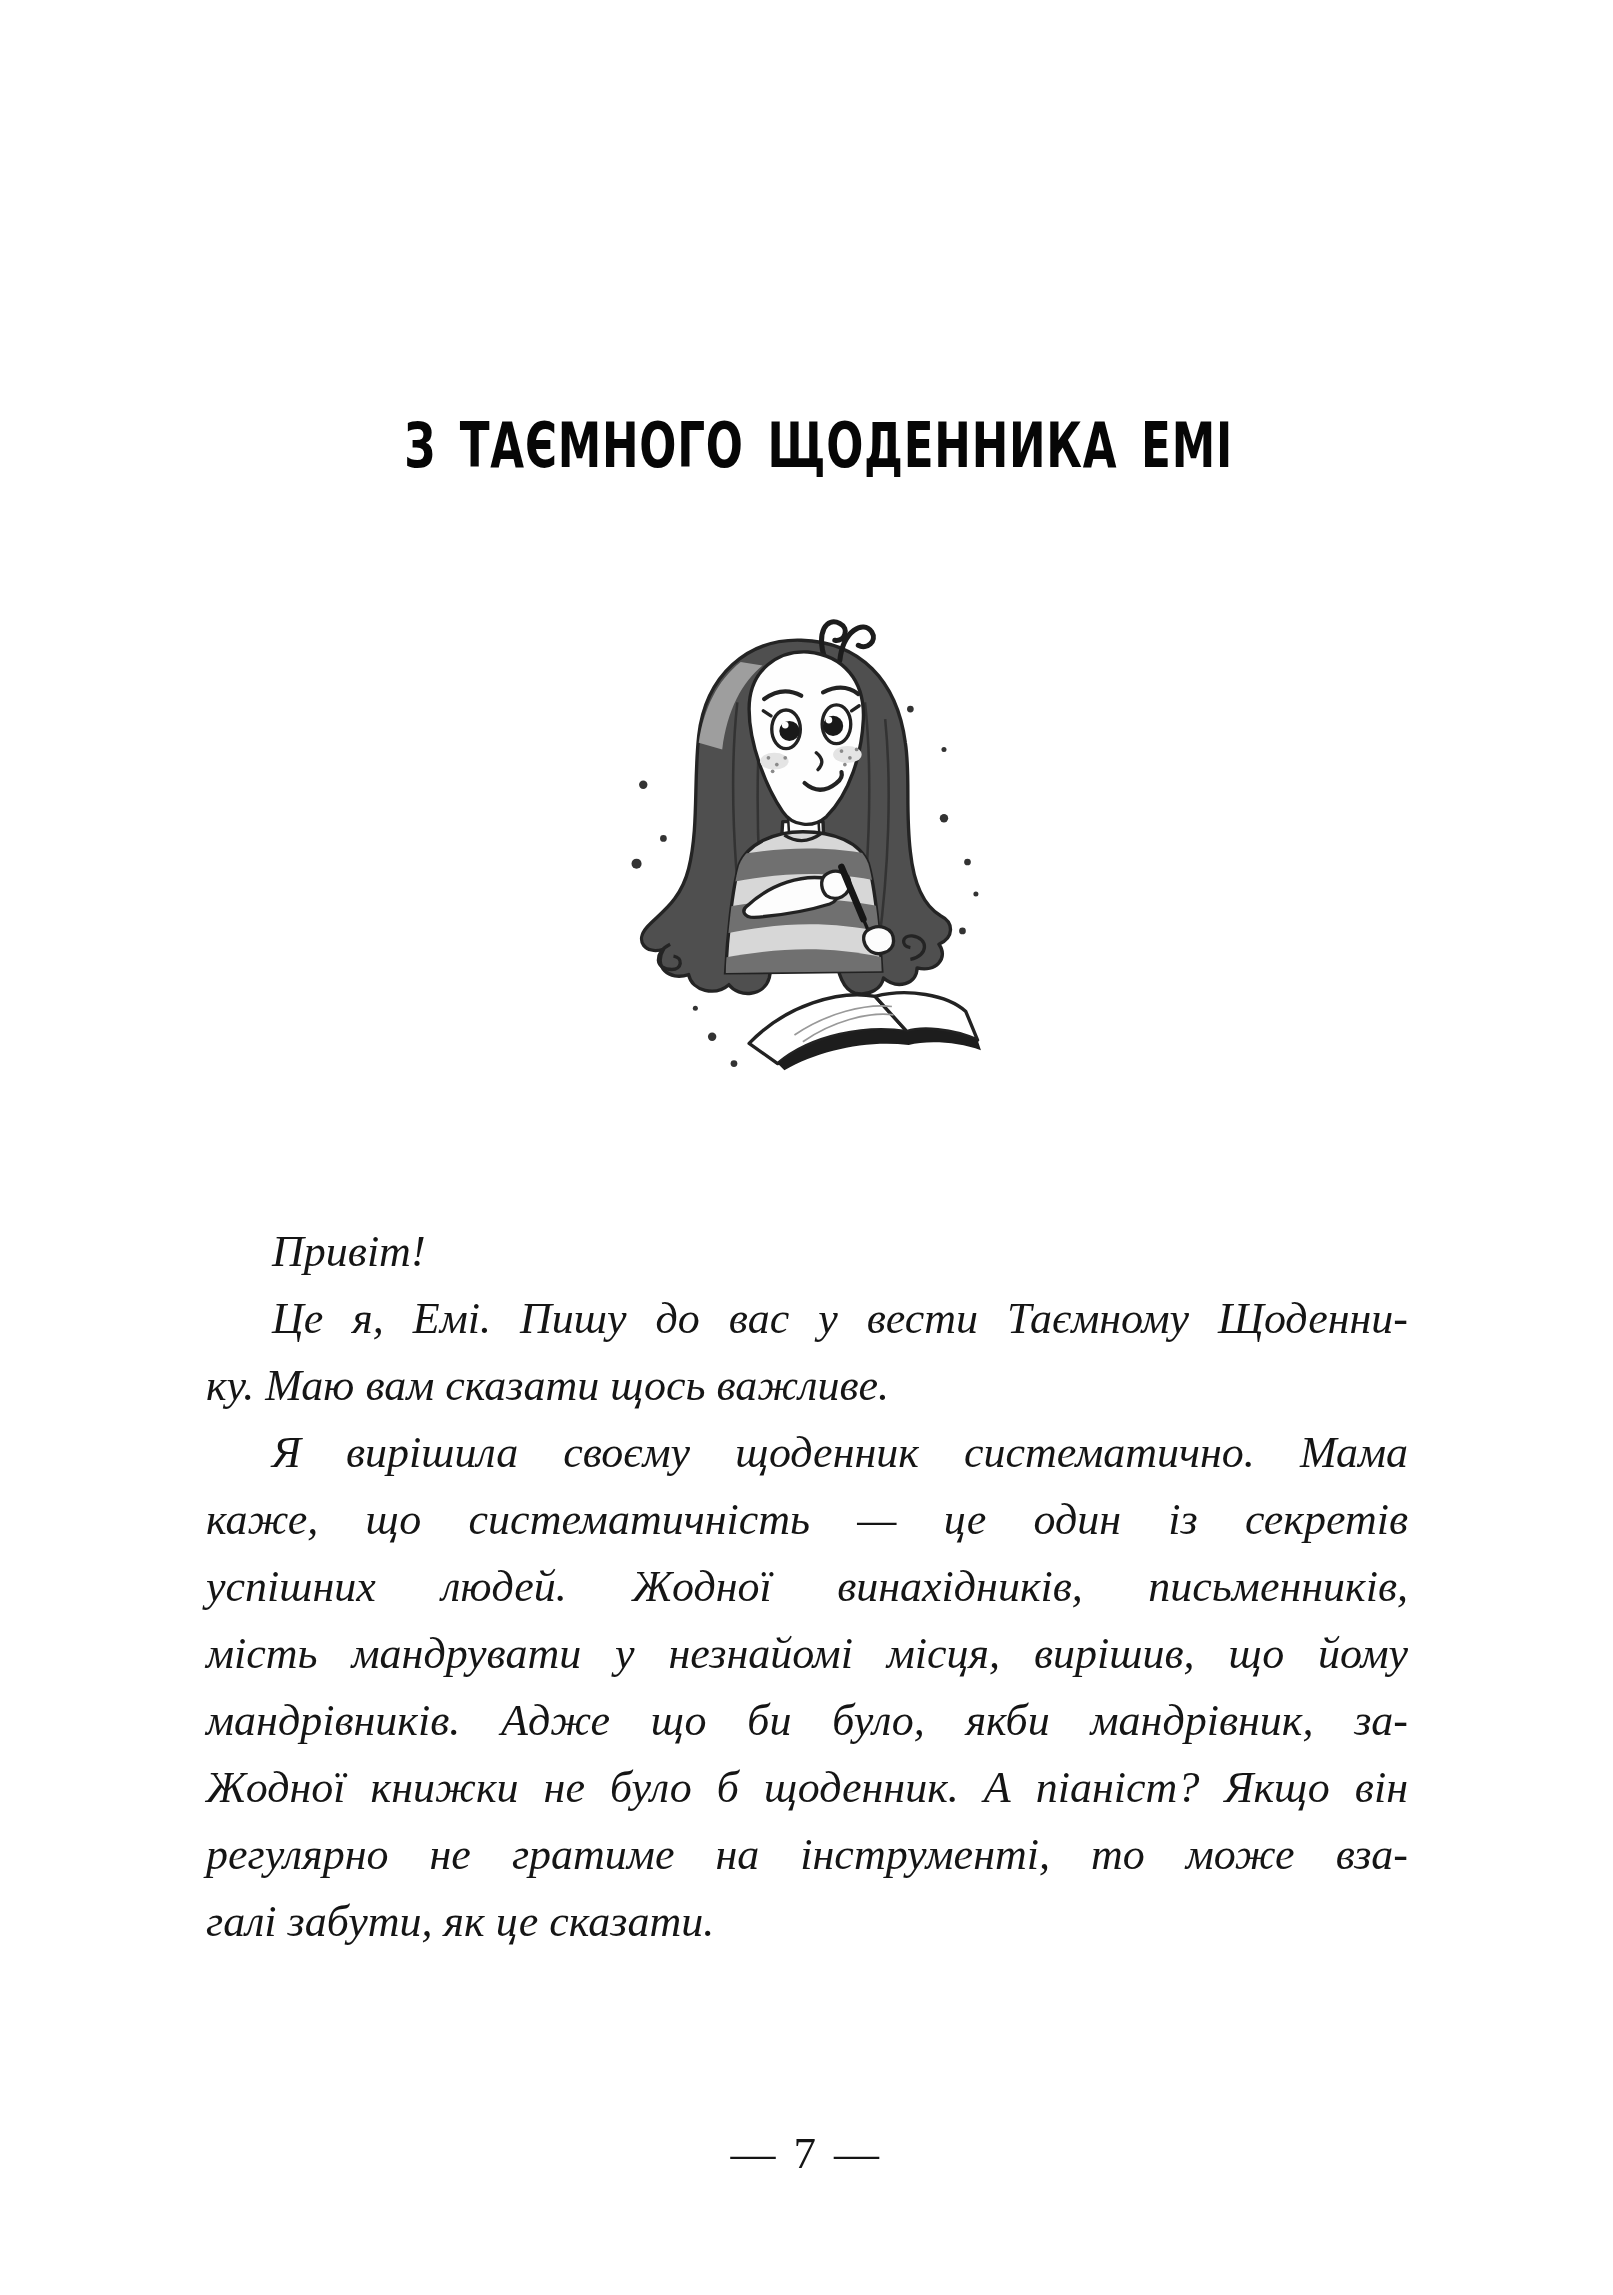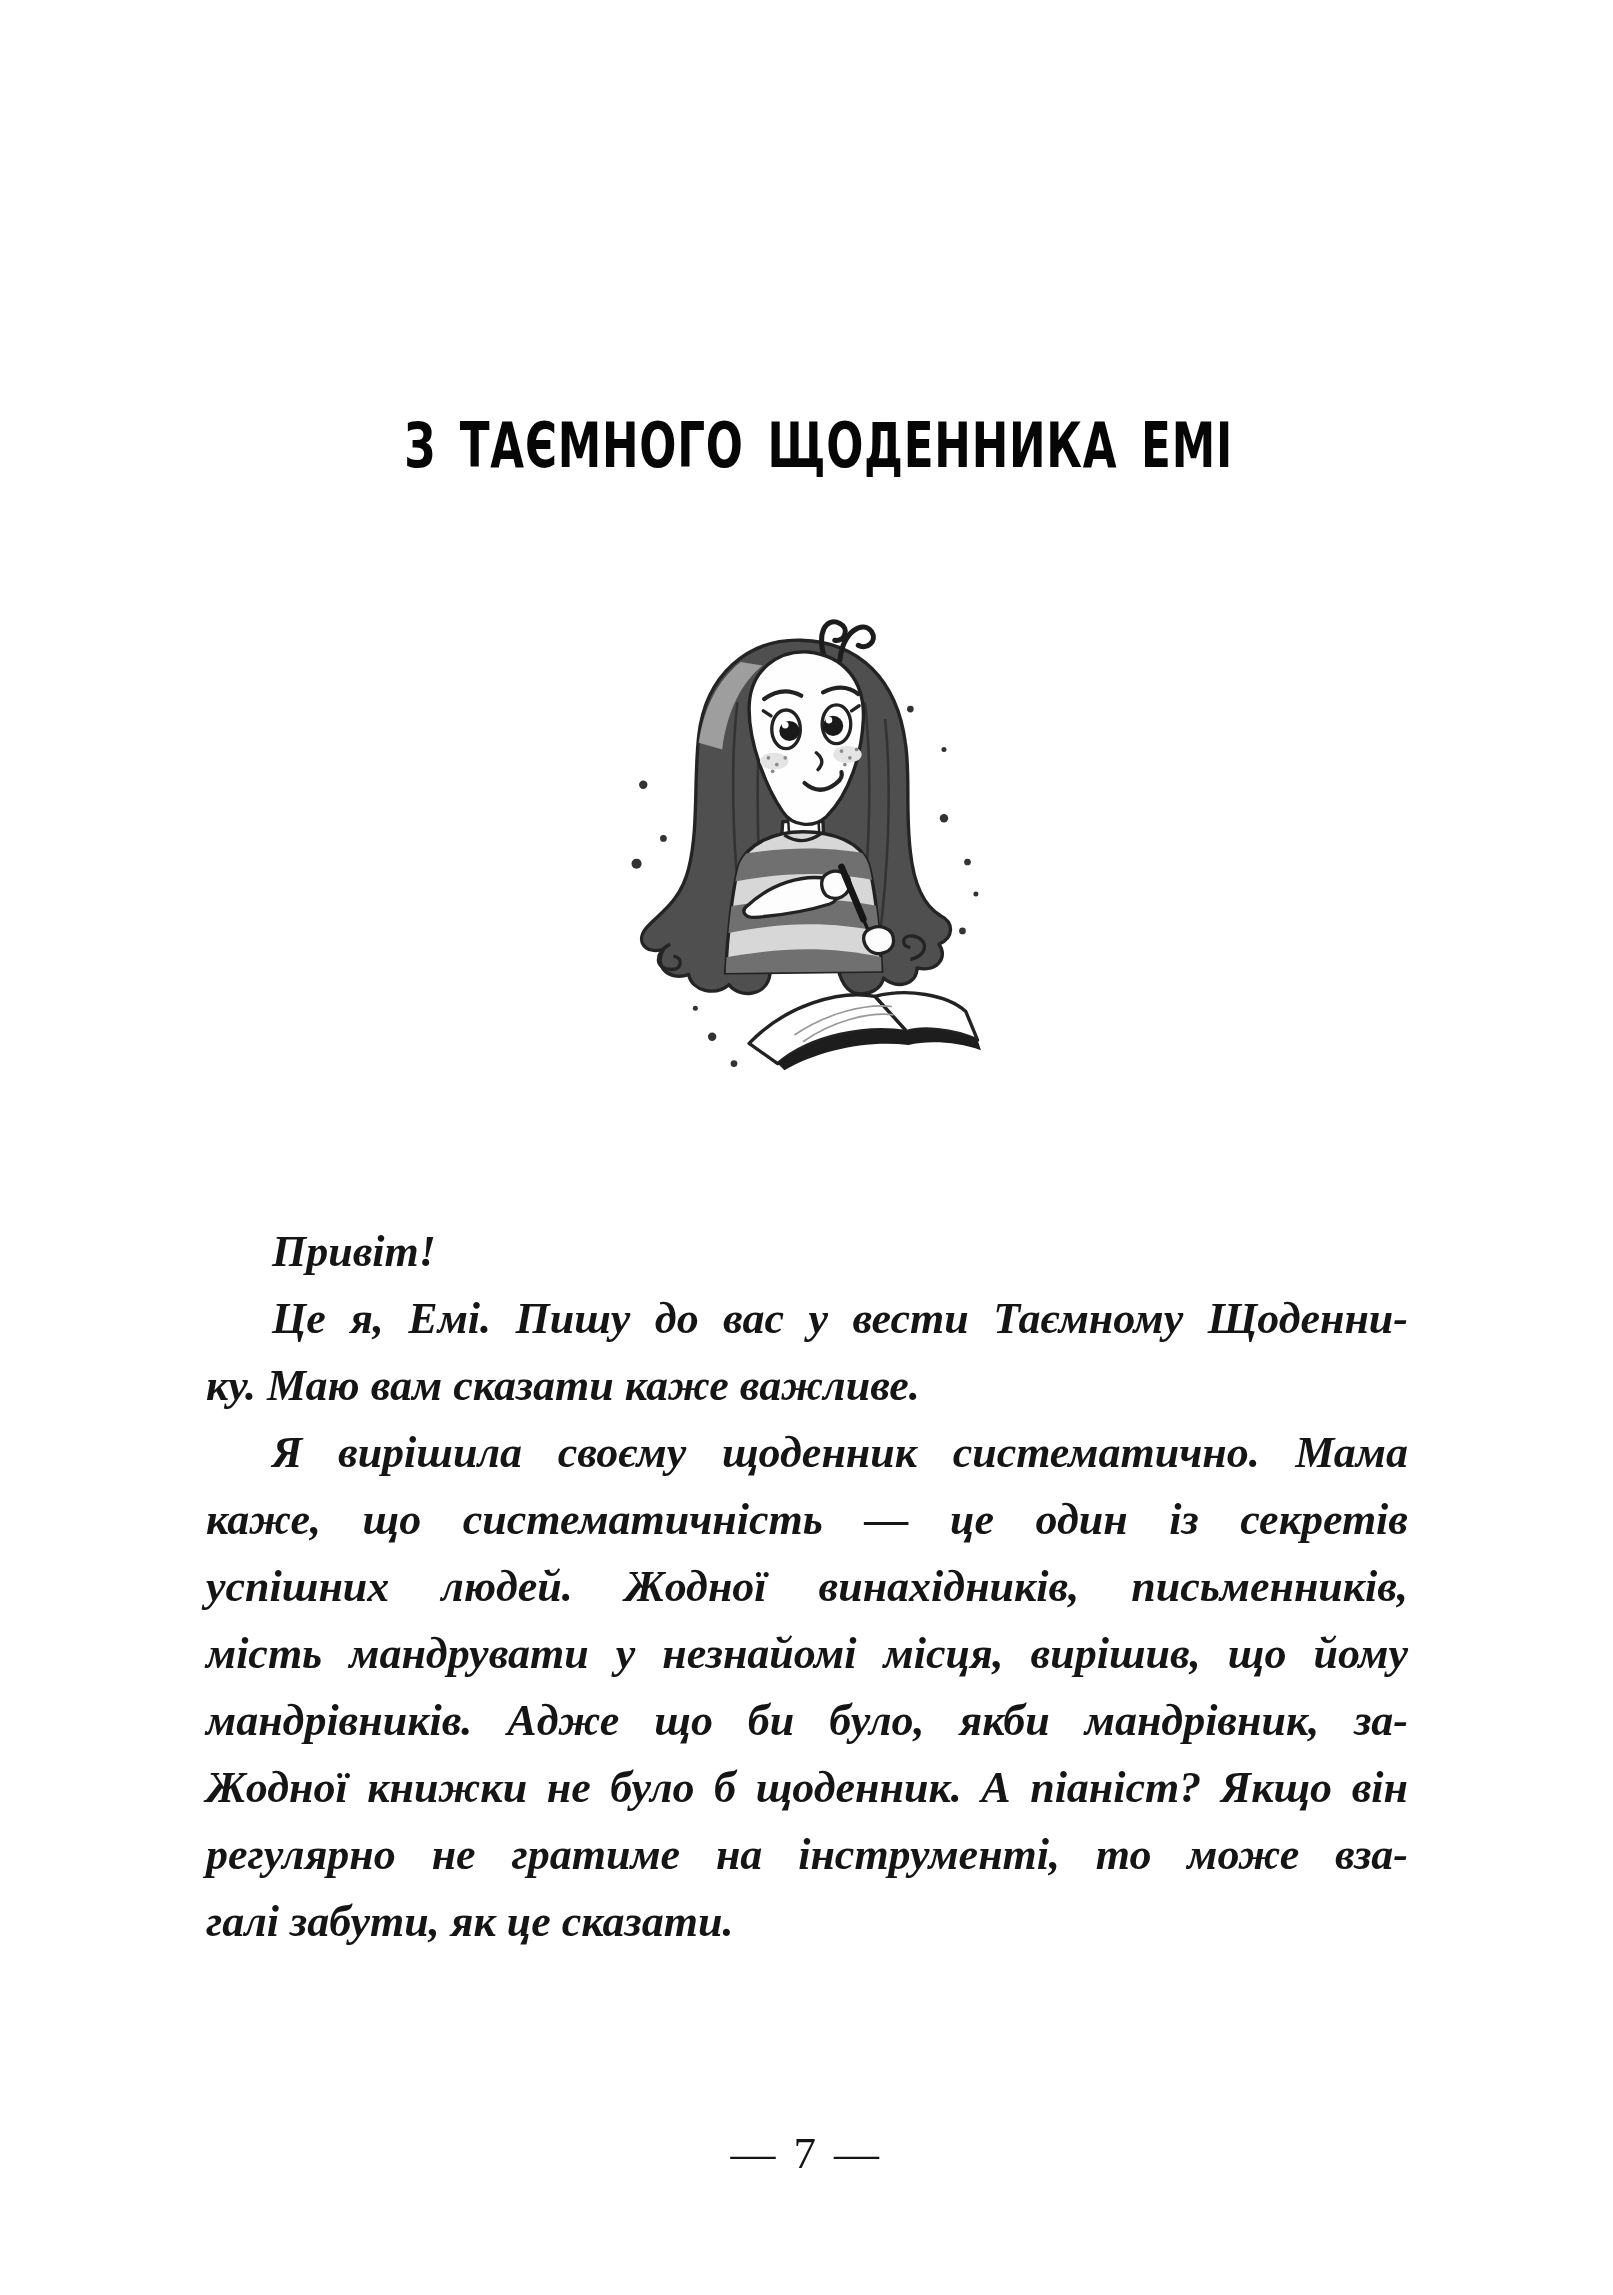--- a/index.html
+++ b/index.html
@@ -41,21 +41,20 @@
     width: 395px;
     height: 483px;
   }
   .illustration svg { width: 100%; height: 100%; display: block; }
   .text-block {
     position: absolute;
     top: 1218px;
     left: 206px;
     width: 1202px;
     color: #151515;
-    font-weight: bold;
   }
   .line {
     font-size: 44px;
     line-height: 67px;
     height: 67px;
     font-style: italic;
     text-align: left;
     white-space: normal;
   }
   .line.justify {
@@ -177,21 +176,21 @@
         </g>
         <path d="M240,170 Q252,180 242,190" fill="none" stroke="#222222" stroke-width="4" stroke-linecap="round"></path>
         <path d="M226,206 Q244,222 264,206 Q272,200 270,193" fill="none" stroke="#222222" stroke-width="5" stroke-linecap="round"></path>
       </g>
     </svg>
   </div>
 
   <div class="text-block">
     <div class="line indent">Привіт!</div>
     <div class="line indent justify">Це я, Емі. Пишу до вас у вести Таємному Щоденни-</div>
-    <div class="line">ку. Маю вам сказати каже важливе.</div>
+    <div class="line">ку. Маю вам сказати щось важливе.</div>
     <div class="line indent justify">Я вирішила своєму щоденник систематично. Мама</div>
     <div class="line justify">каже, що систематичність — це один із секретів</div>
     <div class="line justify">успішних людей. Жодної винахідників, письменників,</div>
     <div class="line justify">мість мандрувати у незнайомі місця, вирішив, що йому</div>
     <div class="line justify">мандрівників. Адже що би було, якби мандрівник, за-</div>
     <div class="line justify">Жодної книжки не було б щоденник. А піаніст? Якщо він</div>
     <div class="line justify">регулярно не гратиме на інструменті, то може вза-</div>
     <div class="line">галі забути, як це сказати.</div>
   </div>
 

